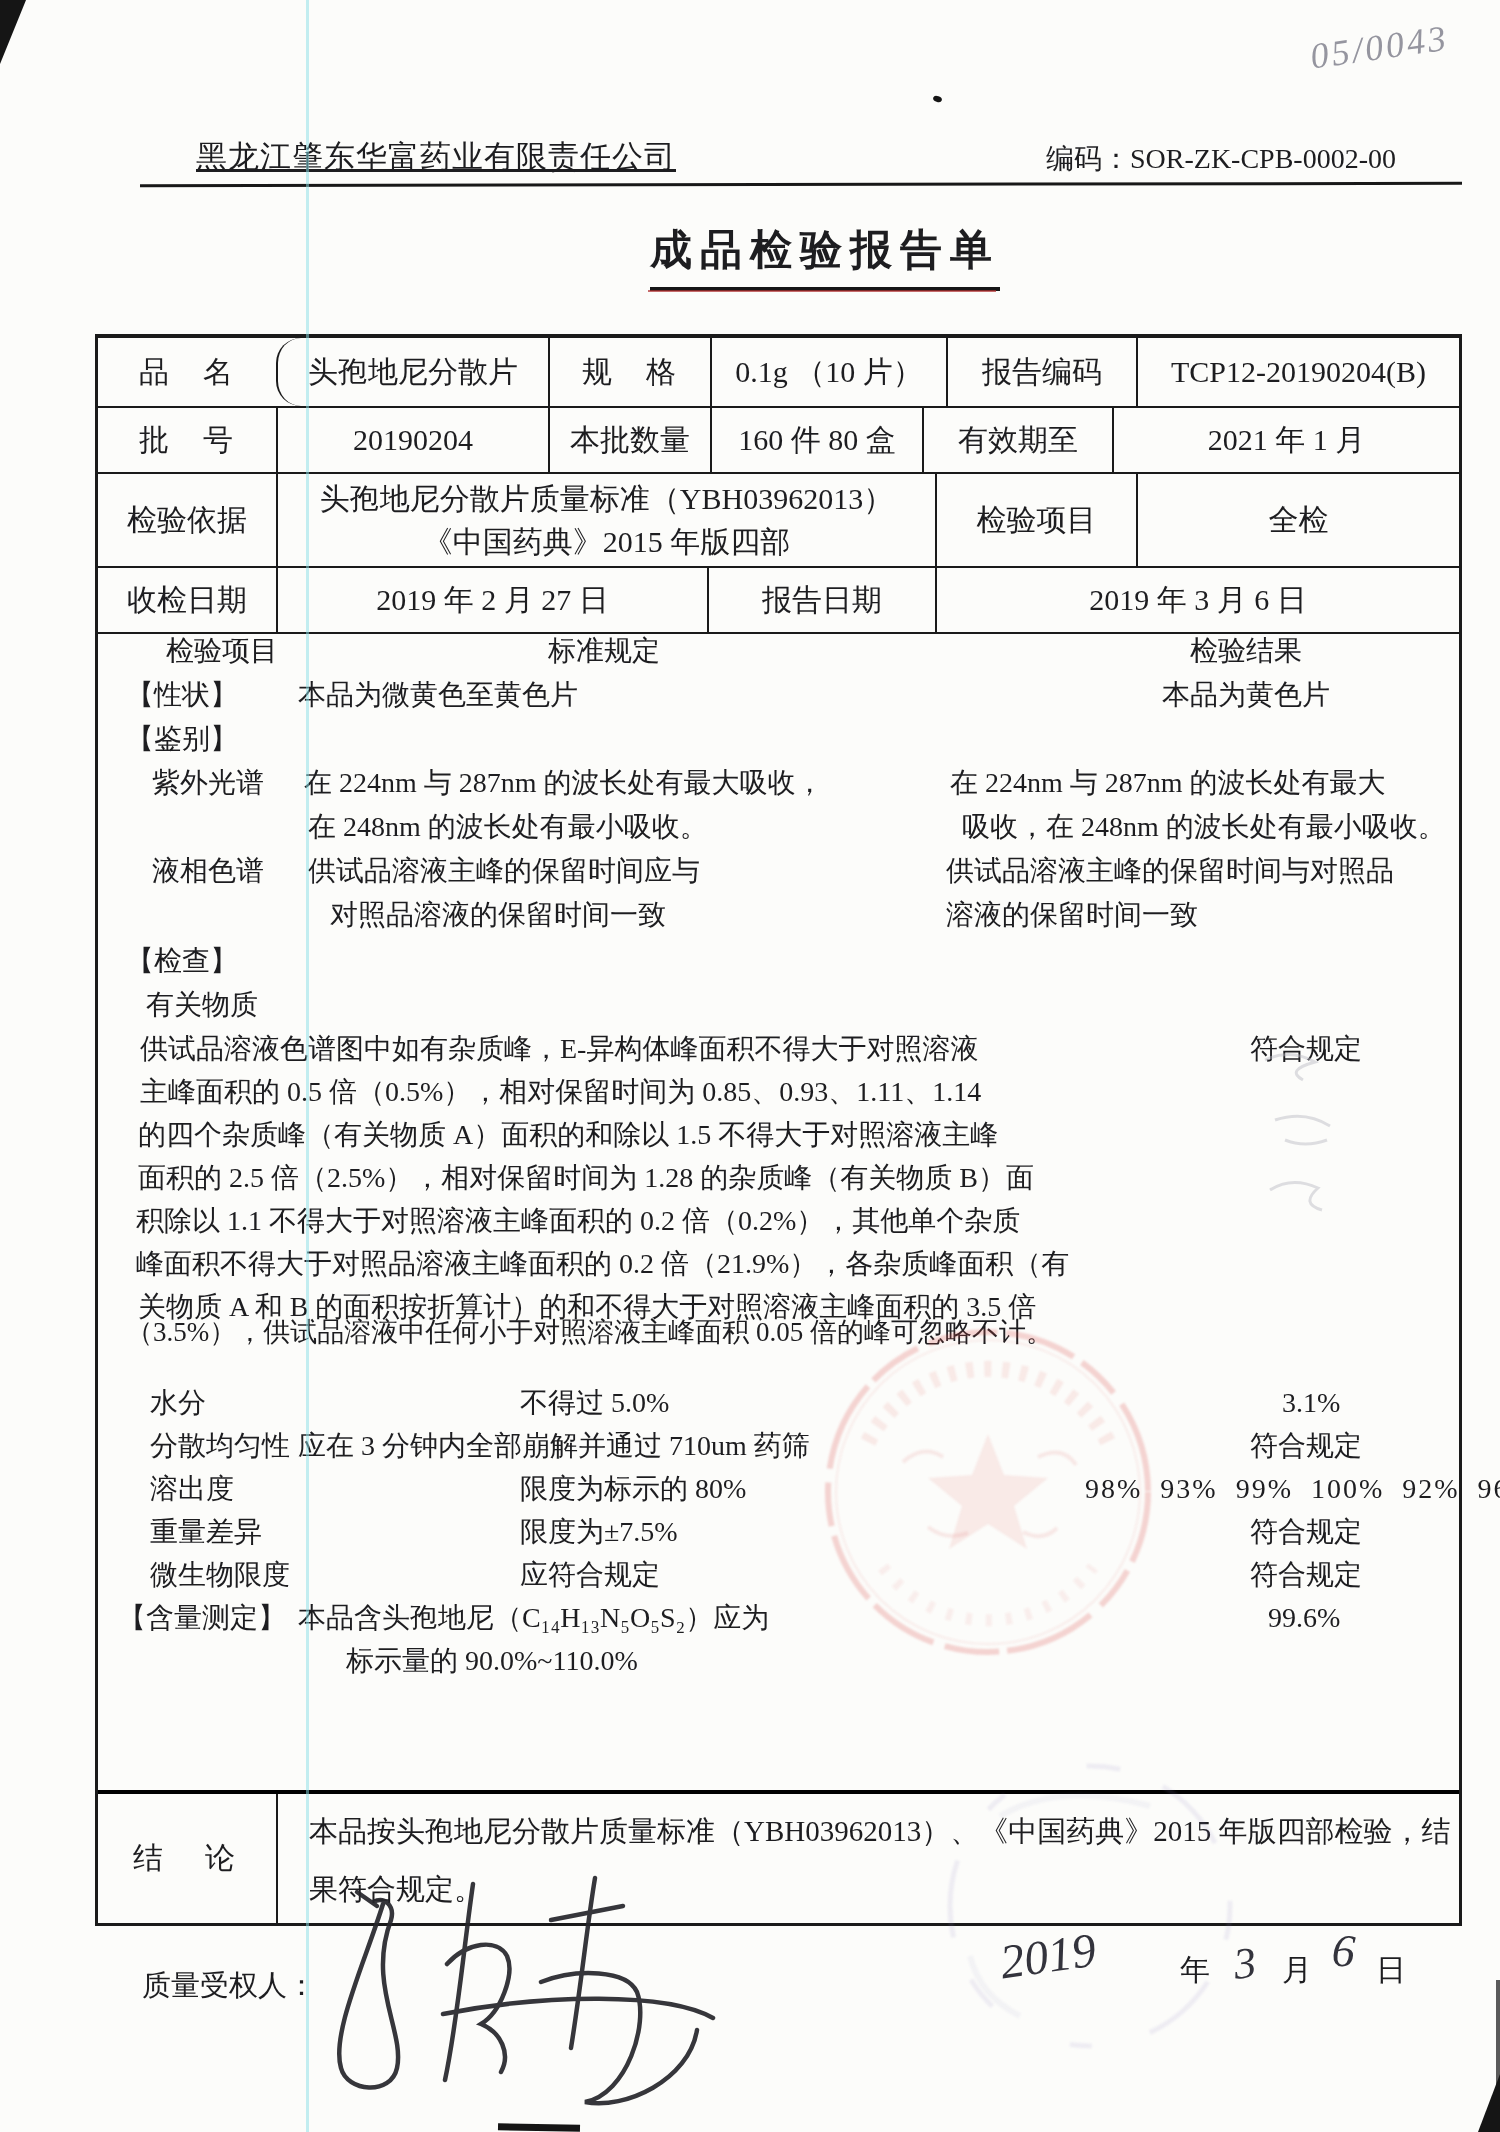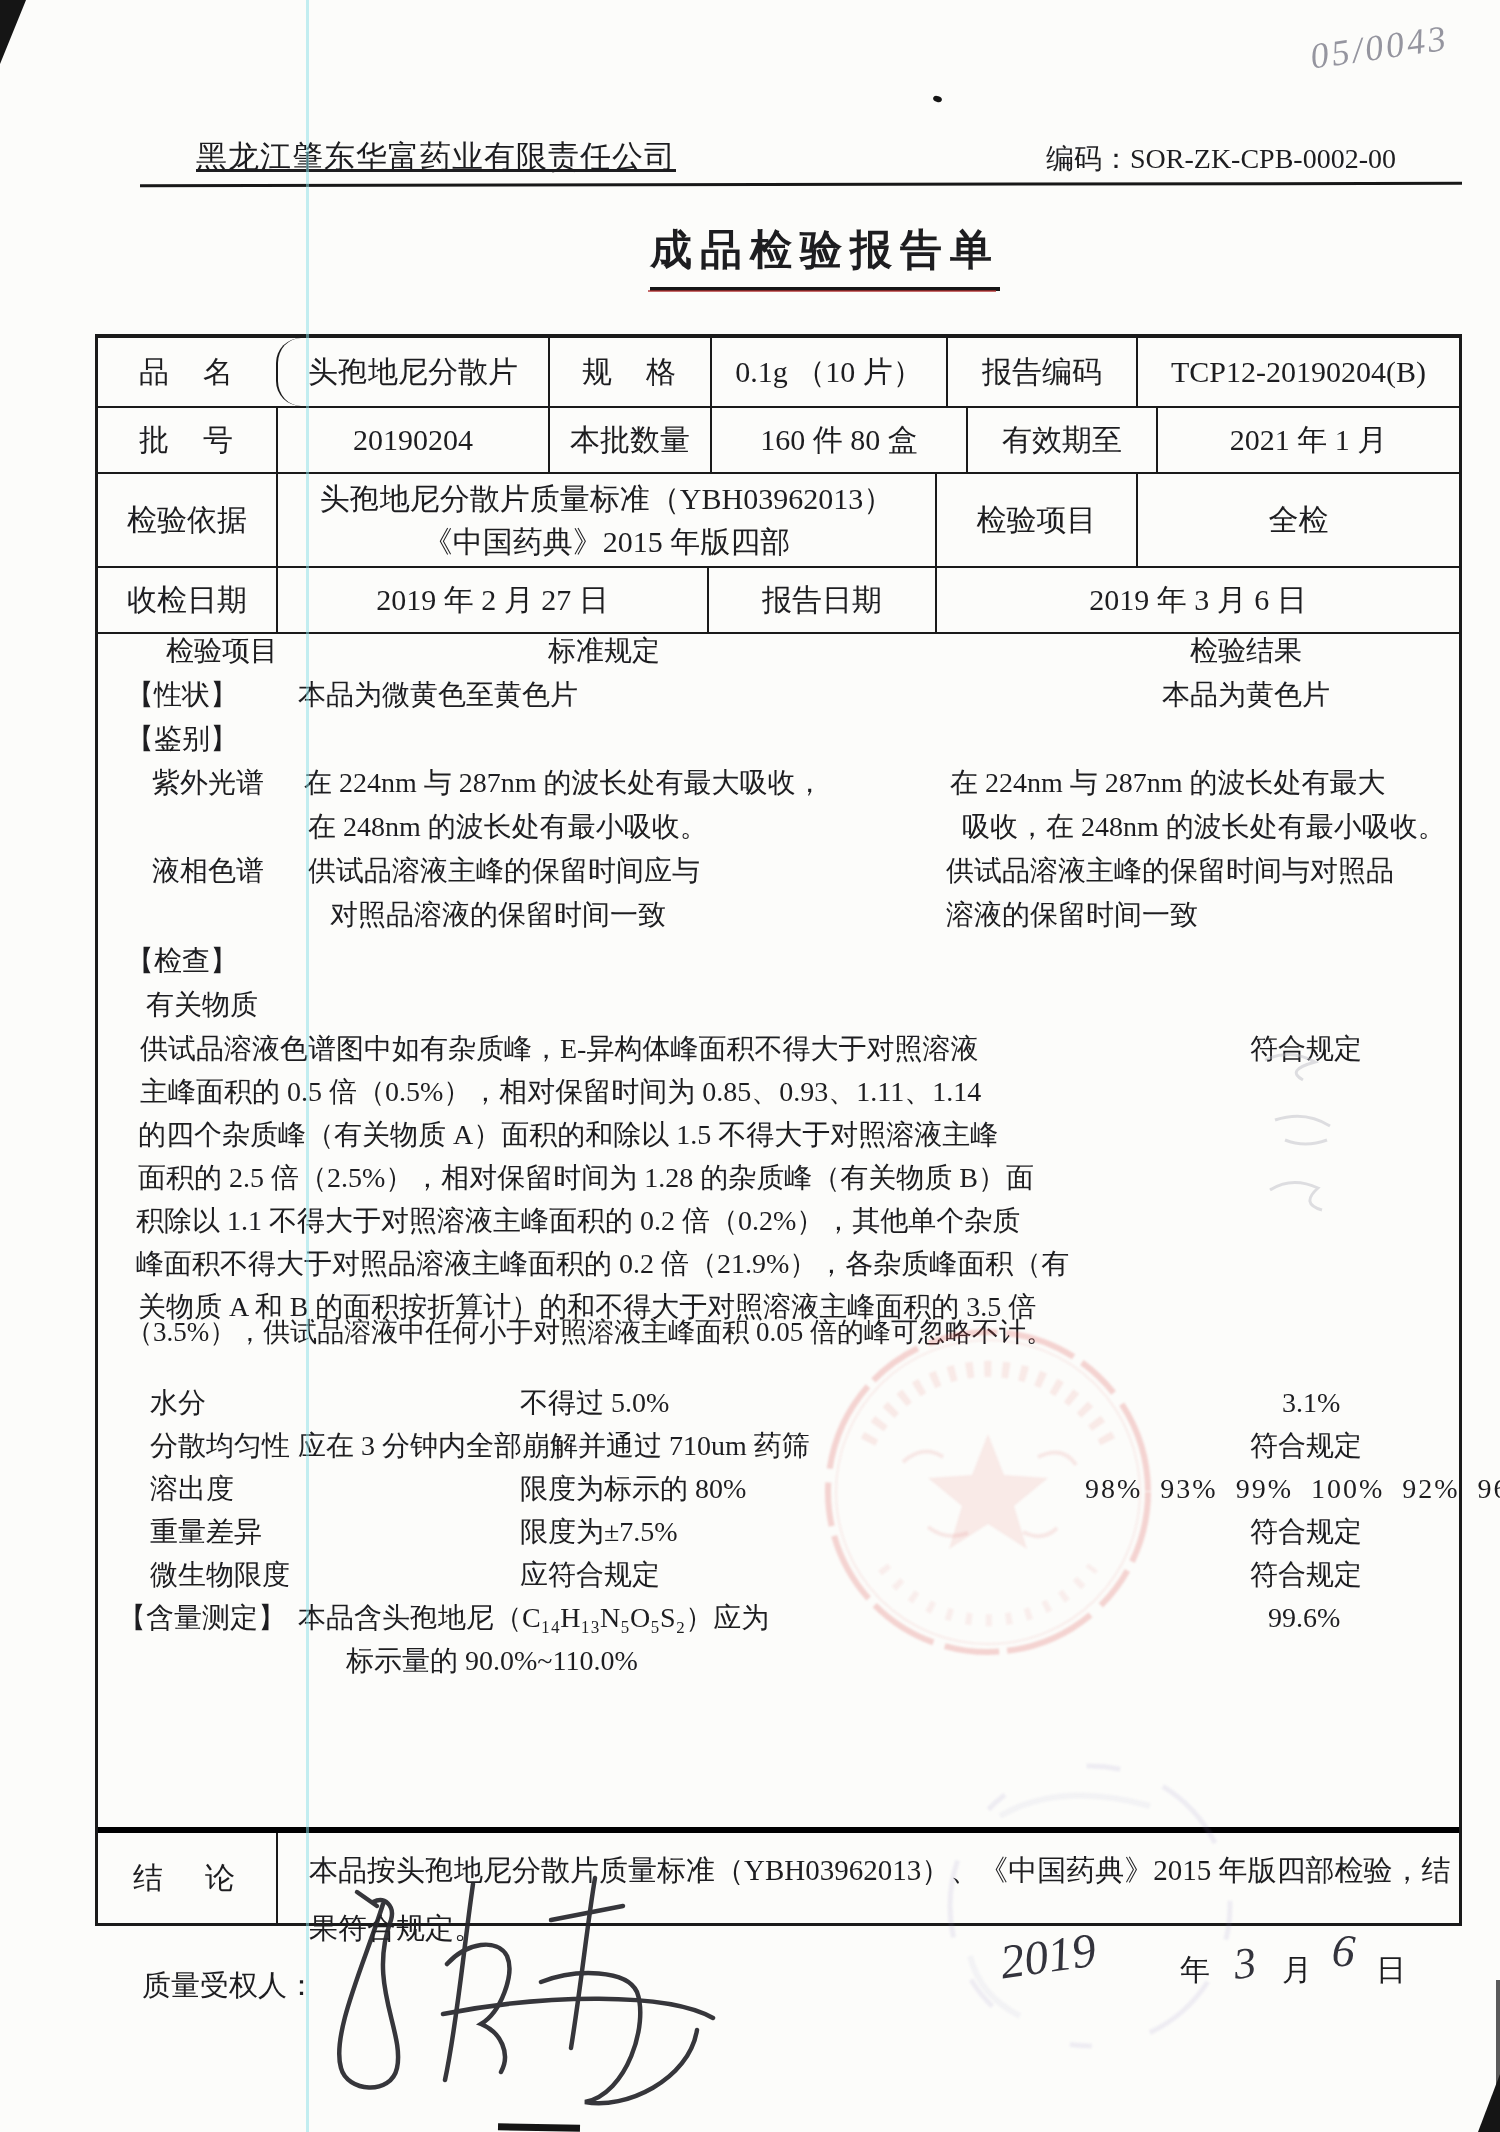--- a/index.html
+++ b/index.html
@@ -14,22 +14,22 @@
           transform:rotate(-8deg);letter-spacing:3px;}
   
   .big-box{position:absolute;left:95px;top:334px;width:1367px;height:1592px;
            border:3px solid #1a1a1a;border-top-width:4px;box-sizing:border-box;}
   .irow{display:flex;border-bottom:2.5px solid #1a1a1a;box-sizing:border-box;}
   .icell{flex:0 0 auto;display:flex;align-items:center;justify-content:center;
          box-sizing:border-box;font-size:30px;border-left:2.5px solid #1a1a1a;
          text-align:center;line-height:1.45;}
   .icell.first{border-left:none;}
   .icell.grow{flex:1 1 auto;}
-  .conc-row{position:absolute;left:0;right:0;bottom:0;height:96px;
-            border-top:6px solid #000000;display:flex;box-sizing:border-box;}
+  .conc-row{position:absolute;left:0;right:0;bottom:0;height:133px;
+            border-top:4px solid #000000;display:flex;box-sizing:border-box;}
   .conc-label{flex:0 0 178px;border-right:2.5px solid #1a1a1a;display:flex;
               align-items:center;justify-content:center;font-size:30px;letter-spacing:6px;}
   .conc-text{flex:1;padding:8px 10px 0 16px;font-size:29px;line-height:58px;}
   .conc-text div{white-space:nowrap;margin-left:15px;}
   .cyan-line{position:absolute;left:306px;top:0;width:3px;height:2132px;
              background:rgba(135,222,230,.5);z-index:9;pointer-events:none;}
   .artifact{position:absolute;background:#151515;}
   .stamp-svg,.sig-svg,.scuff-svg{position:absolute;pointer-events:none;}
   .stamp-svg{filter:blur(1.1px);opacity:.8;z-index:5;}
   .hand{position:absolute;color:#33333c;font-style:italic;white-space:nowrap;}
@@ -61,21 +61,21 @@
       <div class="icell" style="width:272px;border-radius:25px;">头孢地尼分散片</div>
       <div class="icell" style="width:162px;letter-spacing:2px;">规　格</div>
       <div class="icell" style="width:236px;">0.1g （10 片）</div>
       <div class="icell" style="width:190px;">报告编码</div>
       <div class="icell grow">TCP12-20190204(B)</div>
     </div>
     <div class="irow" style="height:66px;">
       <div class="icell first" style="width:178px;letter-spacing:2px;">批　号</div>
       <div class="icell" style="width:272px;">20190204</div>
       <div class="icell" style="width:162px;">本批数量</div>
-      <div class="icell" style="width:256px;">160 件 80 盒</div>
+      <div class="icell" style="width:212px;">160 件 80 盒</div>
       <div class="icell" style="width:190px;">有效期至</div>
       <div class="icell grow">2021 年 1 月</div>
     </div>
     <div class="irow" style="height:94px;">
       <div class="icell first" style="width:178px;">检验依据</div>
       <div class="icell" style="width:659px;flex-direction:column;">
         <div>头孢地尼分散片质量标准（YBH03962013）</div>
         <div>《中国药典》2015 年版四部</div>
       </div>
       <div class="icell" style="width:201px;">检验项目</div>

